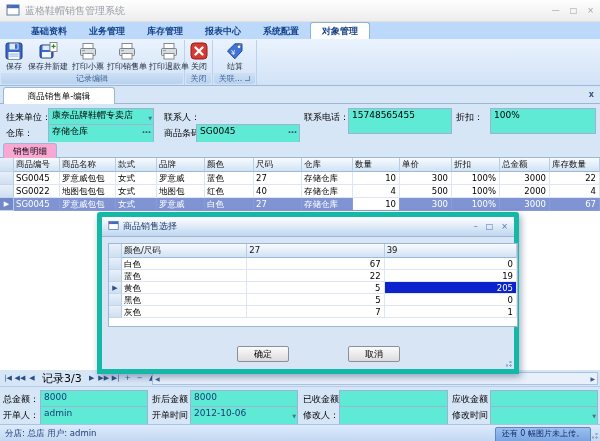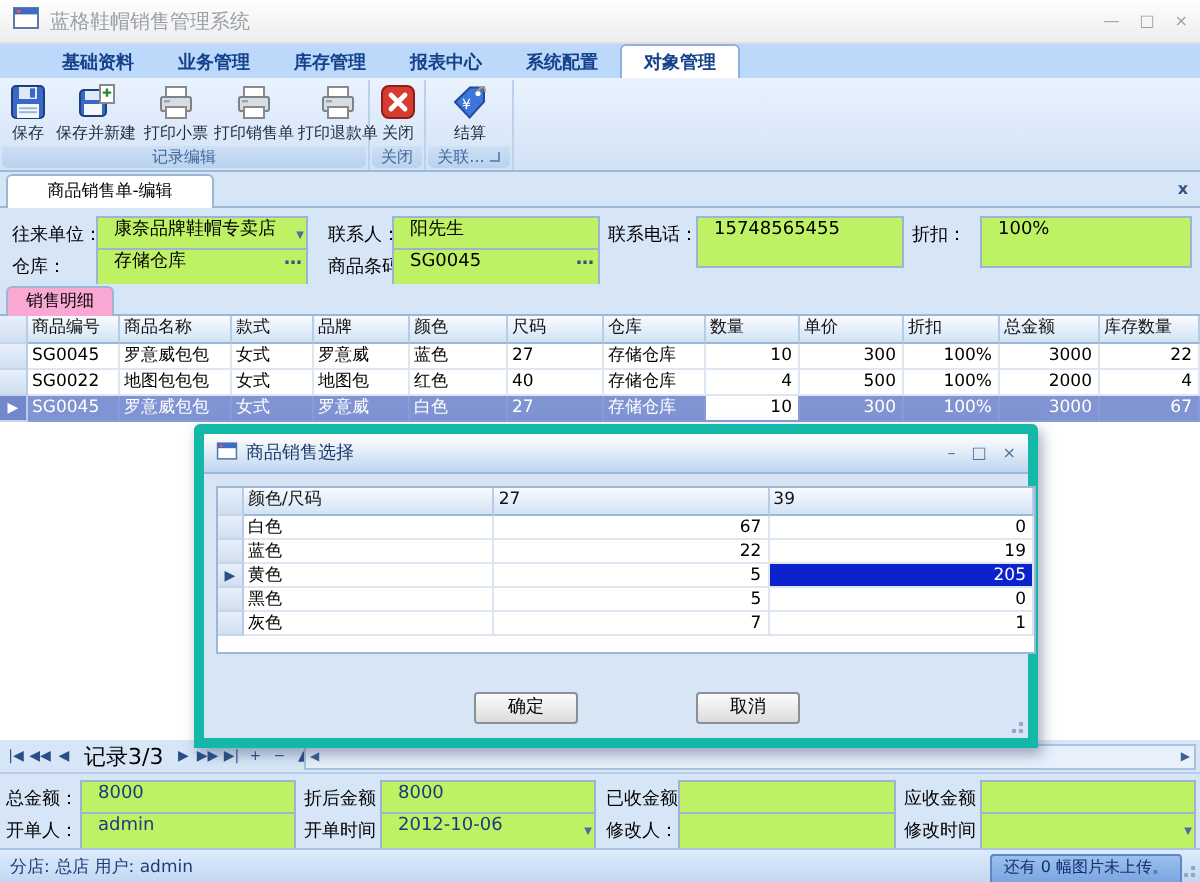--- a/index.html
+++ b/index.html
@@ -29,30 +29,30 @@
     display:flex; align-items:center; justify-content:center; gap:3px; line-height:11px; white-space:nowrap; }
   .launcher { width:5px; height:5px; border:1px solid #6b8cb8; border-top:none; border-left:none; }
   .rbtns { position:absolute; top:0; left:2px; display:flex; }
   .rbtn { display:flex; flex-direction:column; align-items:center; padding-top:1px; font-size:8px; color:#1c2a3a;
     white-space:nowrap; overflow:visible; height:33px; cursor:default; }
   .rbtn .ric { width:20px; height:20px; }
 
   
   .docstrip { position:absolute; left:0; top:86px; width:600px; height:18px; background:#d7e6f7;
     border-bottom:1px solid #9cb6d6; }
-  .doctab { position:absolute; left:3px; top:1px; width:104px; height:17px; background:#fff;
+  .doctab { position:absolute; left:3px; top:1px; width:112px; height:17px; background:#fff;
     border:1px solid #9cb6d6; border-bottom:none; border-radius:3px 3px 0 0; text-align:center;
     line-height:16px; font-size:8.5px; }
   .doc-close { position:absolute; right:6px; top:4px; color:#33557f; font-size:8px; font-weight:bold; }
 
   
   .formpanel { position:absolute; left:0; top:104px; width:600px; height:38px; background:#d7e6f7; }
   .lbl { position:absolute; font-size:9px; color:#000; white-space:nowrap; }
-  .inp { position:absolute; height:26px; background:#bef264; border:1px solid #9cb4d2; font-size:9px;
-    line-height:12px; padding:0 8px; white-space:nowrap; overflow:hidden; }
+  .inp { position:absolute; height:26px; background:#5eead4; border:1px solid #9cb4d2; font-size:9px;
+    line-height:12px; padding:0 3px; white-space:nowrap; overflow:hidden; }
   .inp .dd { position:absolute; right:1px; top:3px; font-size:5px; color:#4a6ea0; }
   .inp .ell { position:absolute; right:2px; top:-1px; font-size:9px; color:#34537e; font-weight:bold; }
 
   
   .detailstrip { position:absolute; left:0; top:142px; width:600px; height:16px; background:#d7e6f7;
     border-bottom:1px solid #9cb6d6; }
   .dettab { position:absolute; left:3px; top:1px; width:54px; height:15px; background:#f9a8d4;
     border:1px solid #9cb6d6; border-bottom:none; border-radius:3px 3px 0 0; text-align:center;
     line-height:14px; font-size:8.5px; }
 
@@ -253,23 +253,20 @@
   </div>
 
   <div class="formpanel">
 
     <span class="lbl" style="left:6px;top:7px;">往来单位：</span>
     <div class="inp" style="left:48px;top:4px;width:106px;">
       <span>康奈品牌鞋帽专卖店</span>
       <span class="dd">▼</span>
     </div>
     <span class="lbl" style="left:164px;top:7px;">联系人：</span>
-    <div class="inp" style="left:196px;top:4px;width:104px;">
-      <span>阳先生</span>
-    </div>
     <span class="lbl" style="left:304px;top:7px;">联系电话：</span>
     <div class="inp" style="left:348px;top:4px;width:104px;">
       <span>15748565455</span>
     </div>
     <span class="lbl" style="left:456px;top:7px;">折扣：</span>
     <div class="inp" style="left:490px;top:4px;width:106px;">
       <span>100%</span>
     </div>
     <span class="lbl" style="left:6px;top:23px;">仓库：</span>
     <div class="inp" style="left:48px;top:20px;width:106px;">

